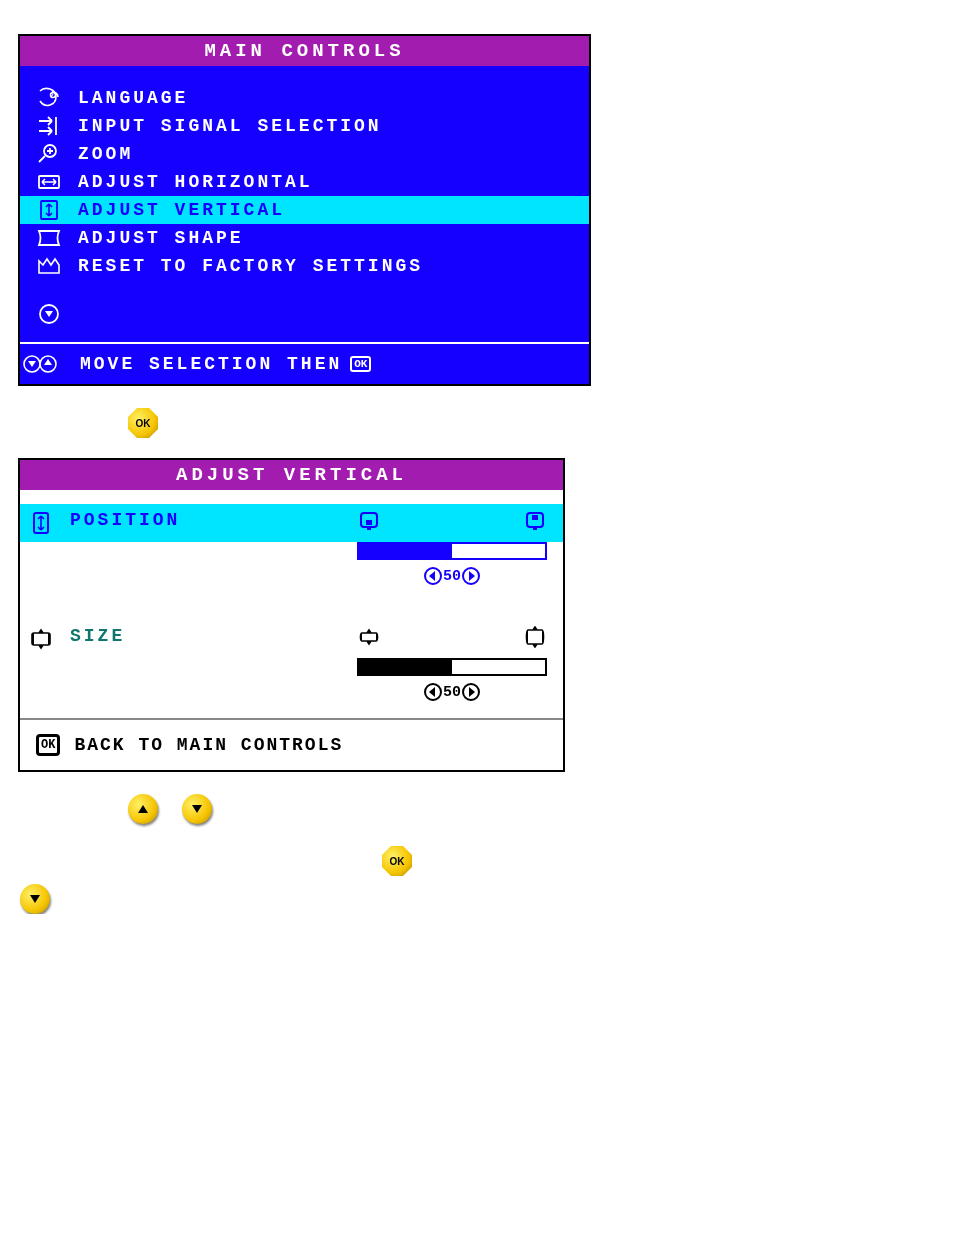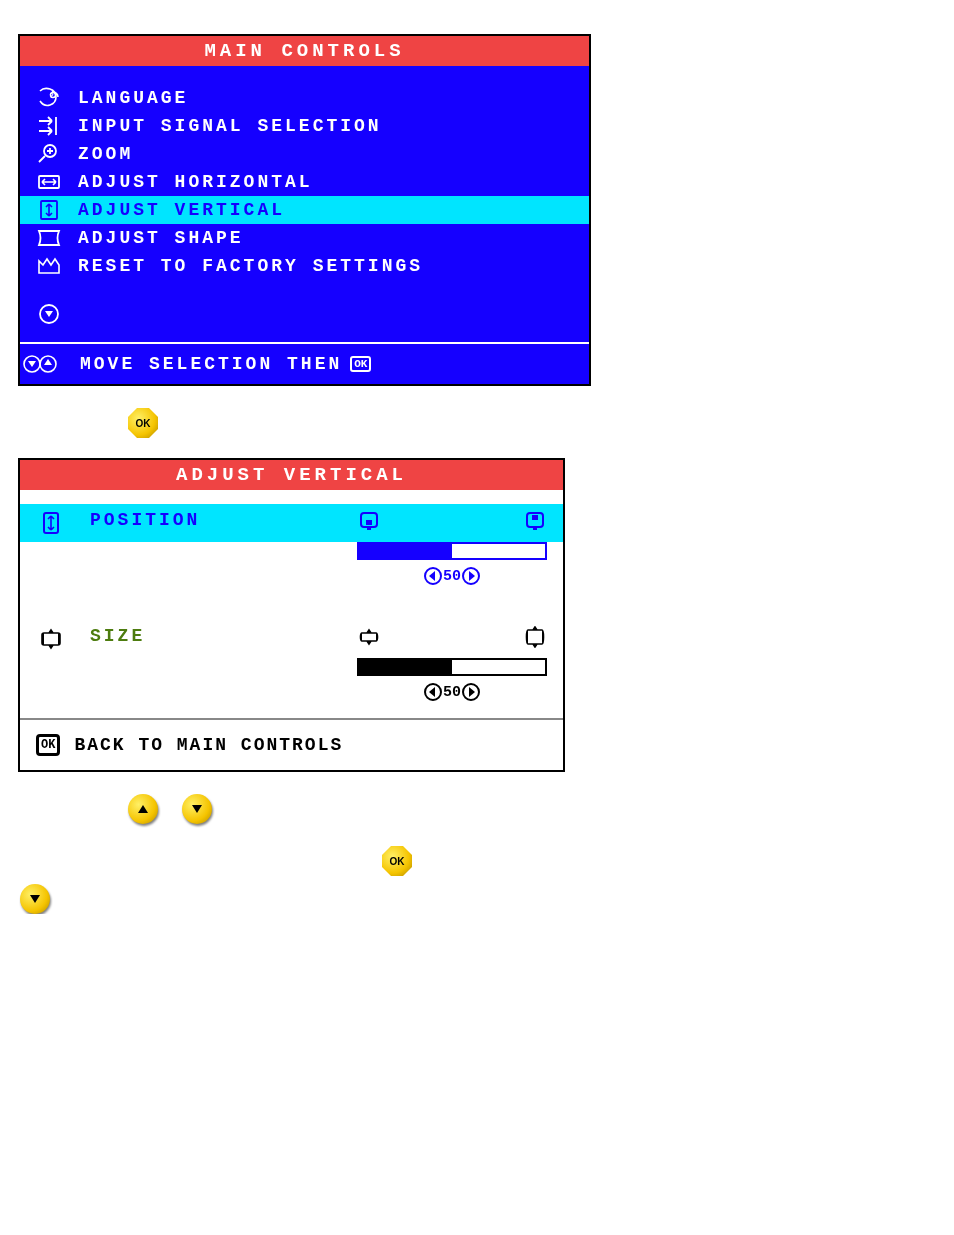--- a/index.html
+++ b/index.html
@@ -11,21 +11,21 @@
     width: 954px;
   }
   .osd-main {
     width: 573px;
     margin-left: 18px;
     margin-top: 34px;
     border: 2px solid #000;
     background: #1500ff;
   }
   .osd-title {
-    background: #ef4444;
+    background: #a21caf;
     color: #fff;
     text-align: center;
     font-weight: bold;
     letter-spacing: 4px;
     padding: 4px 0;
     font-size: 19px;
   }
   .osd-body {
     padding: 18px 0 14px 0;
   }
@@ -110,22 +110,21 @@
     width: 547px;
     margin-left: 18px;
     margin-top: 20px;
     border: 2px solid #000;
     background: #fff;
   }
   .sub-body { padding: 14px 0 0 0; }
   .sub-row {
     display: flex;
     align-items: flex-start;
-    padding: 6px 16px 6px 16px;
-    gap: 10px;
+    padding: 6px 16px 6px 6px;
   }
   .sub-row.highlight {
     background: #00e5ff;
     color: #1500ff;
   }
   .sub-label {
     font-weight: bold;
     letter-spacing: 3px;
     font-size: 18px;
     margin-left: 14px;
@@ -362,21 +361,21 @@
     </div>
 
     <div class="spacer-row"></div>
 
     <div class="sub-row">
       <span class="sub-icon-left">
         <svg width="26" height="26" viewBox="0 0 26 26">
             <path d="M6 7 H20 M6 19 H20 M6 7 C6 7 4 7 4 9 V17 C4 19 6 19 6 19 M20 7 C20 7 22 7 22 9 V17 C22 19 20 19 20 19 M13 4 L11 7 H15 Z M13 22 L11 19 H15 Z" fill="#000" stroke="#000" stroke-width="1.6"></path>
           </svg>
       </span>
-      <span class="sub-label" style="color:#4d7c0f">SIZE</span>
+      <span class="sub-label" style="color:#0f766e">SIZE</span>
       <div class="sub-right">
         <div class="indicator-row">
           <span>
             <svg width="24" height="22" viewBox="0 0 24 22">
                 <path d="M5 7 H19 M5 15 H19 M5 7 C3 7 3 15 5 15 M19 7 C21 7 21 15 19 15 M12 4 L10 7 H14 Z M12 18 L10 15 H14 Z" fill="#000" stroke="#000" stroke-width="1.6"></path>
               </svg>
           </span>
           <span>
             <svg width="24" height="22" viewBox="0 0 24 22">
                 <path d="M5 4 H19 M5 18 H19 M5 4 C3 4 3 18 5 18 M19 4 C21 4 21 18 19 18 M12 1 L10 4 H14 Z M12 21 L10 18 H14 Z" fill="#000" stroke="#000" stroke-width="1.6"></path>

